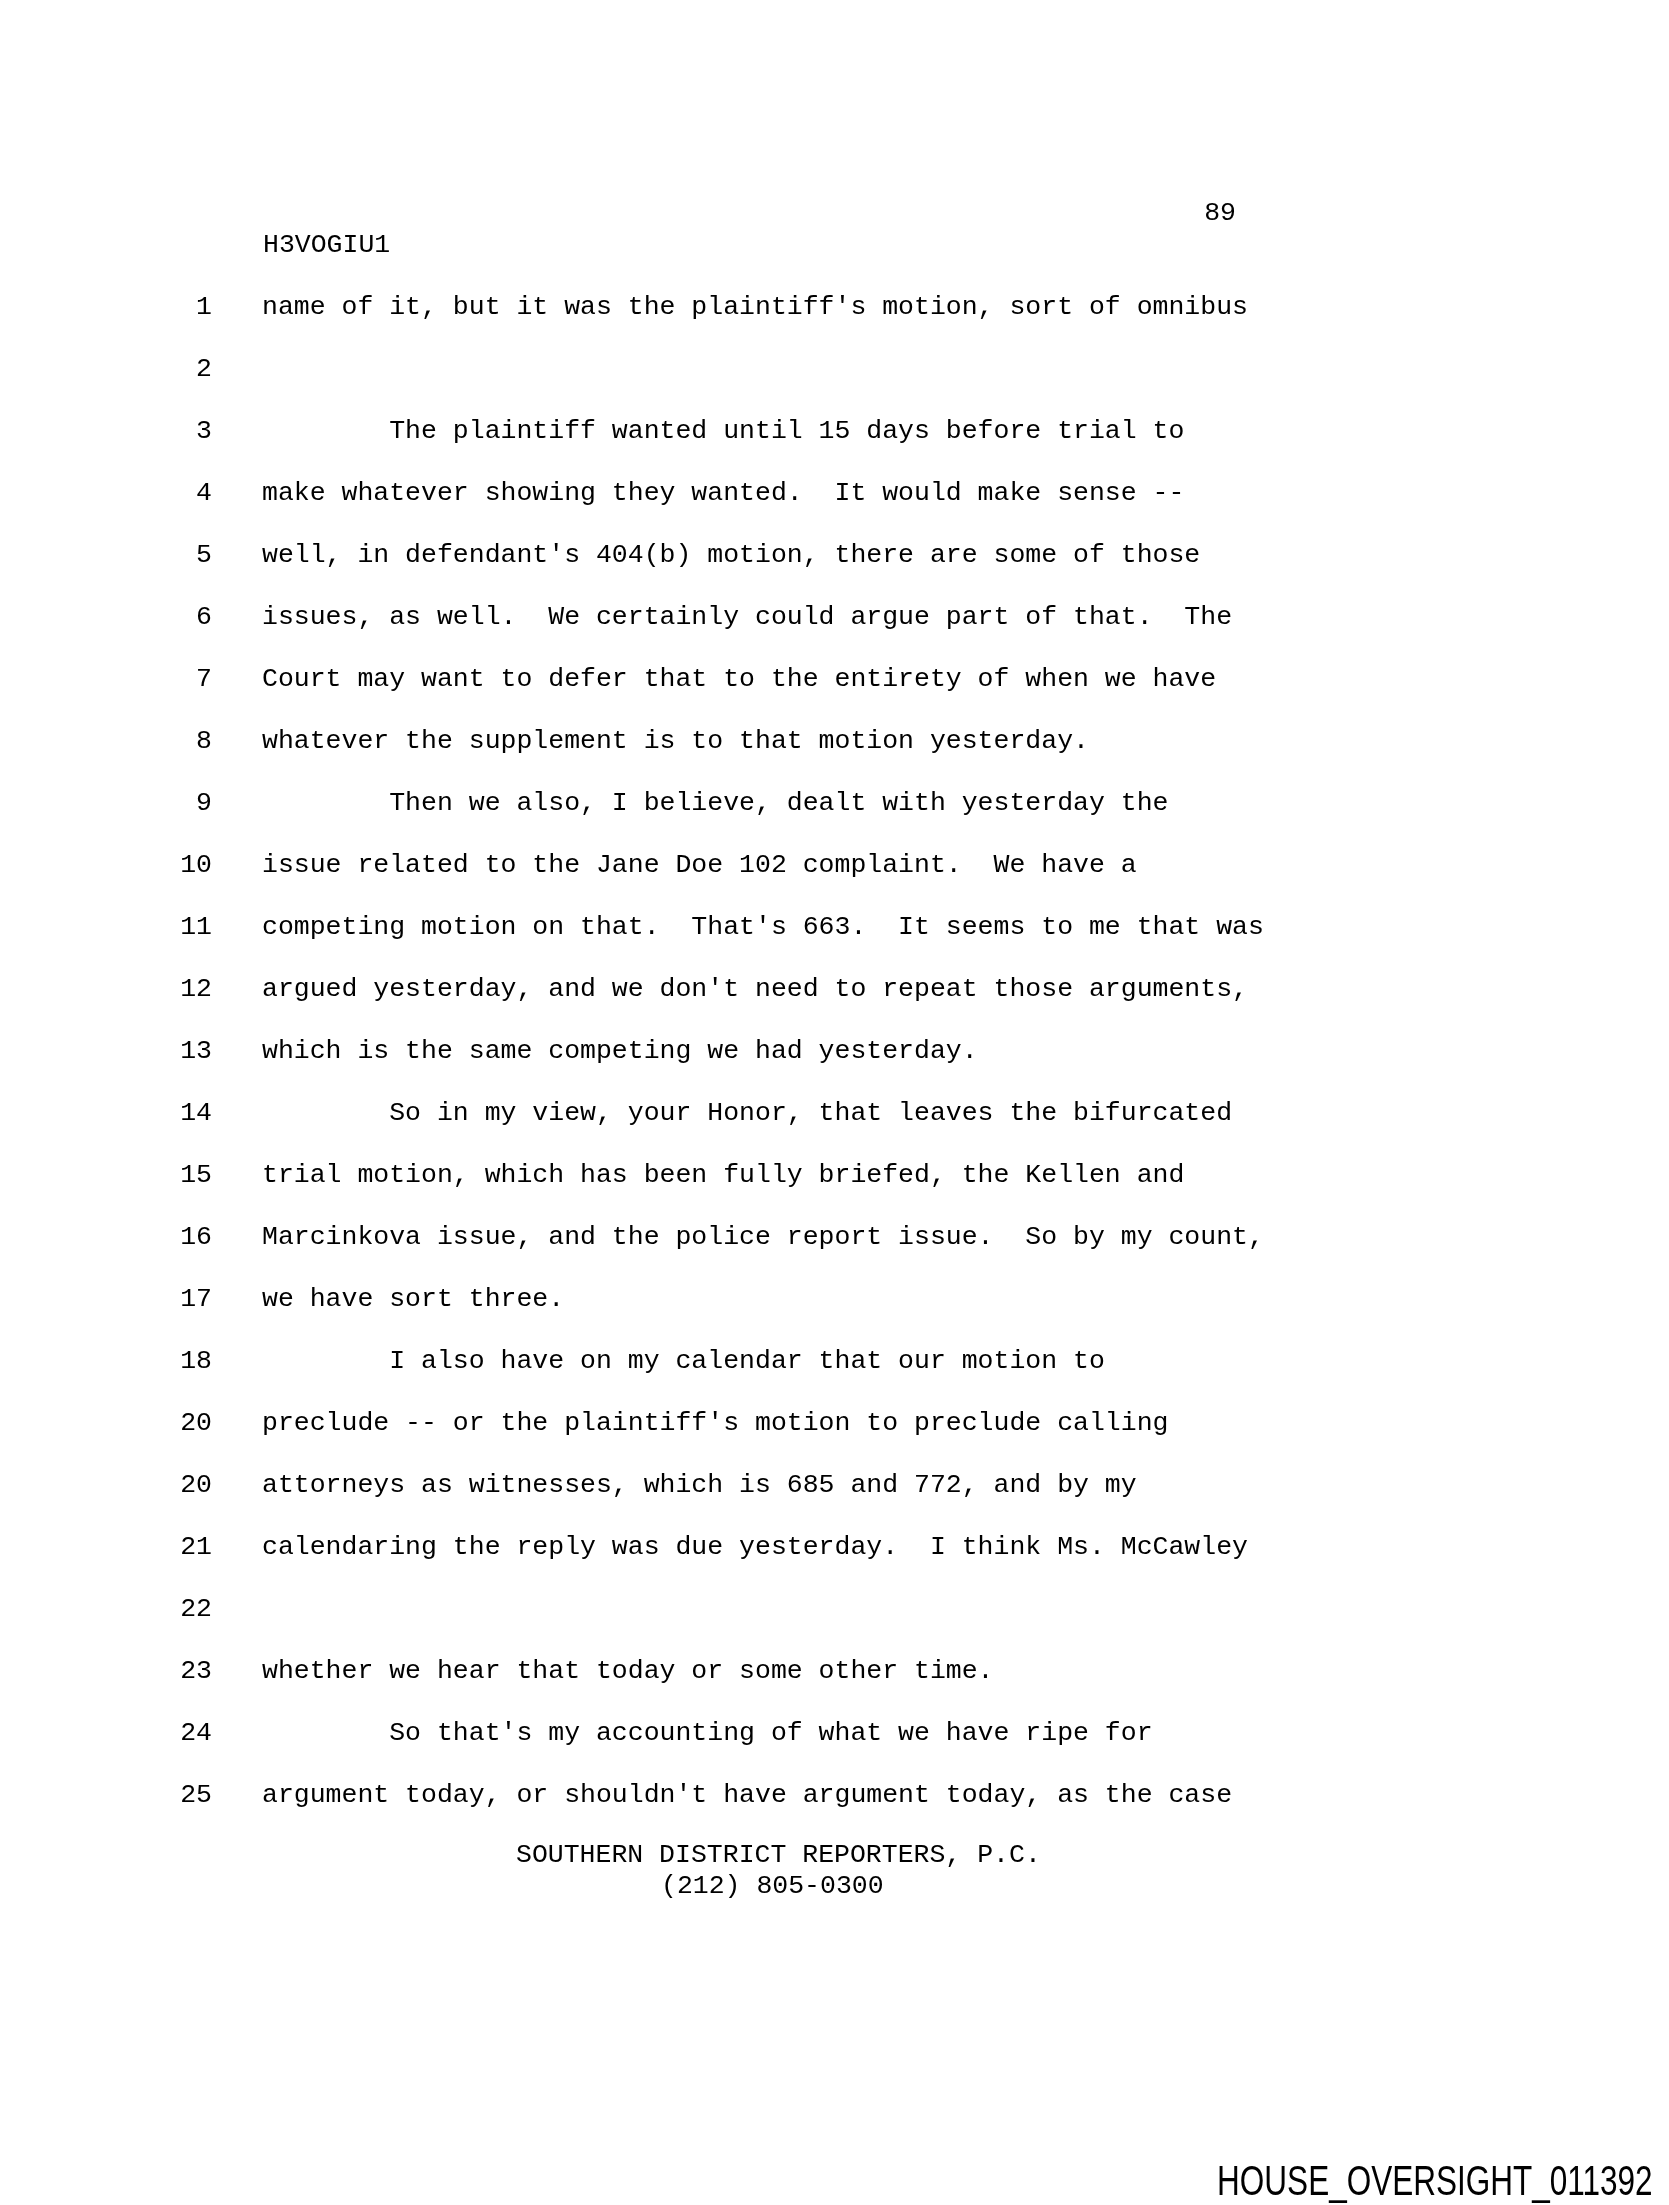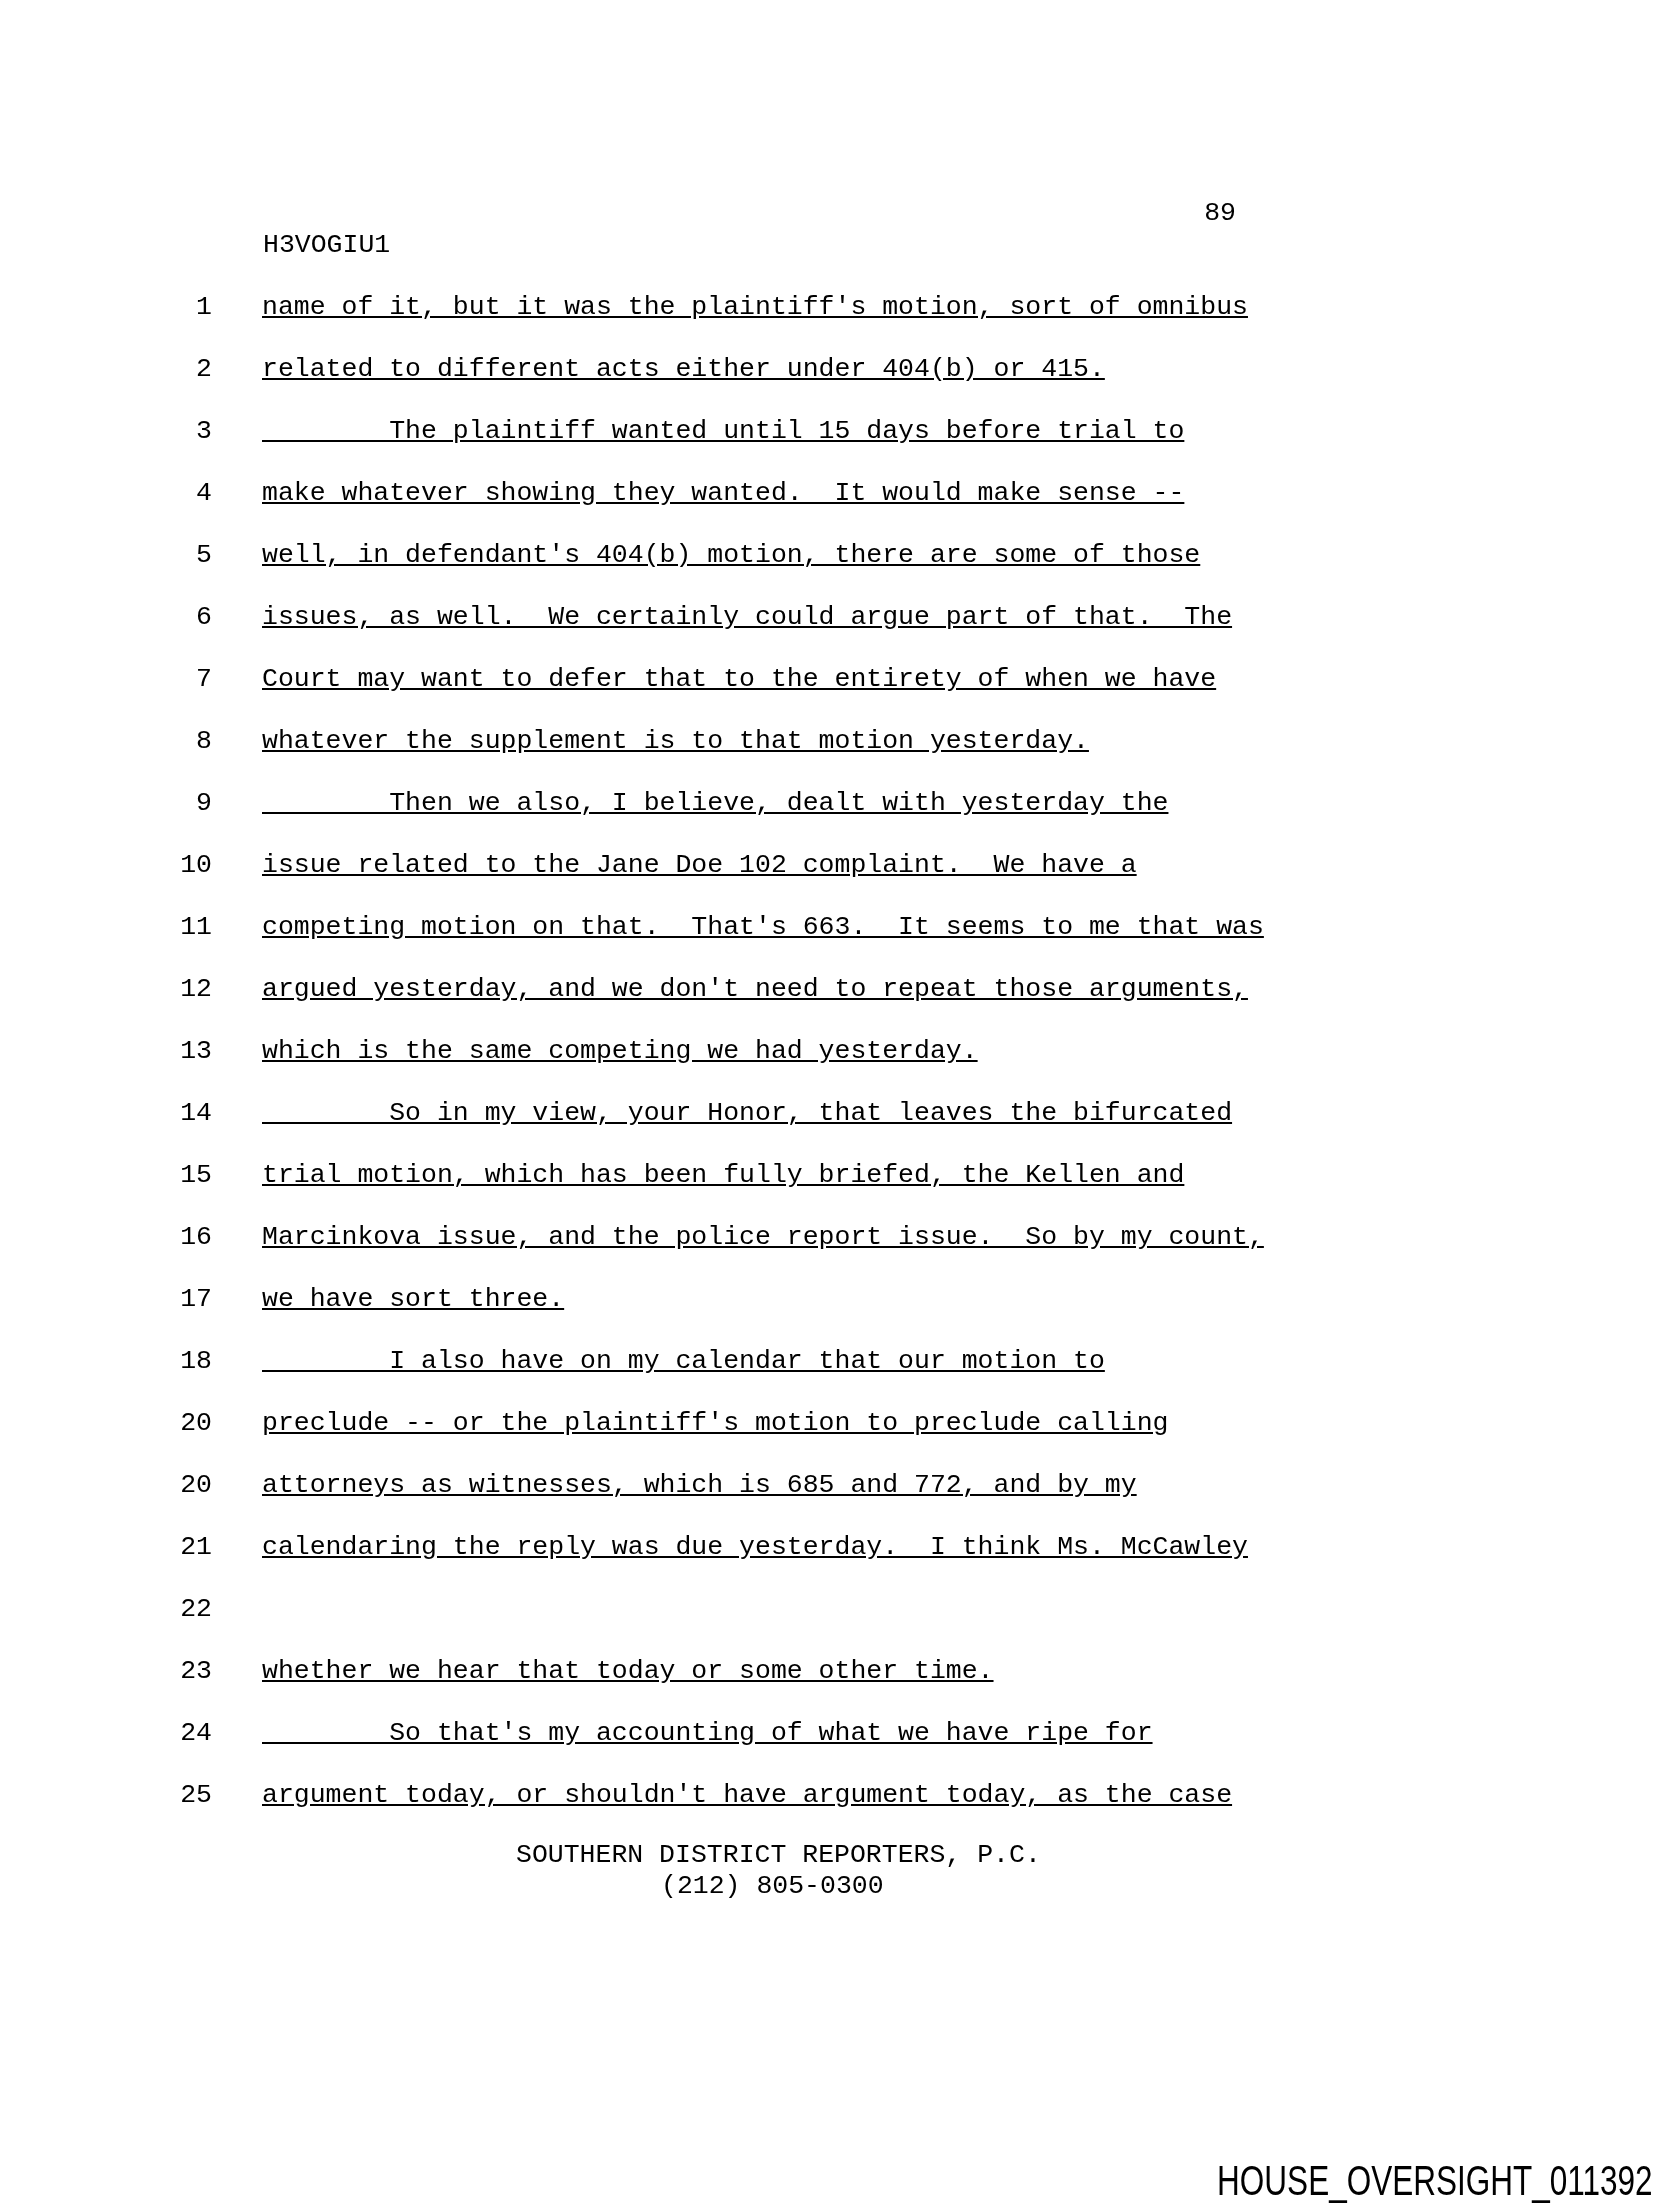--- a/index.html
+++ b/index.html
@@ -49,21 +49,20 @@
     position: absolute;
     left: 0;
     top: 0;
     width: 212px;
     text-align: right;
   }
   .line .txt {
     position: absolute;
     left: 262px;
     top: 0;
-    text-decoration: underline;
   }
   .footer-org {
     left: 516px;
     top: 1842px;
   }
   .footer-phone {
     left: 661px;
     top: 1873px;
   }
   .bates-stamp {
@@ -87,21 +86,20 @@
   <span class="abs-text header-code">H3VOGIU1</span>
 
   <div class="lines">
   <div class="line">
     <span class="num">1</span>
     <span class="txt">name of it, but it was the plaintiff's motion, sort of omnibus</span>
   </div>
 
   <div class="line">
     <span class="num">2</span>
-    <span class="txt">related to different acts either under 404(b) or 415.</span>
   </div>
 
   <div class="line">
     <span class="num">3</span>
     <span class="txt">        The plaintiff wanted until 15 days before trial to</span>
   </div>
 
   <div class="line">
     <span class="num">4</span>
     <span class="txt">make whatever showing they wanted.  It would make sense --</span>

